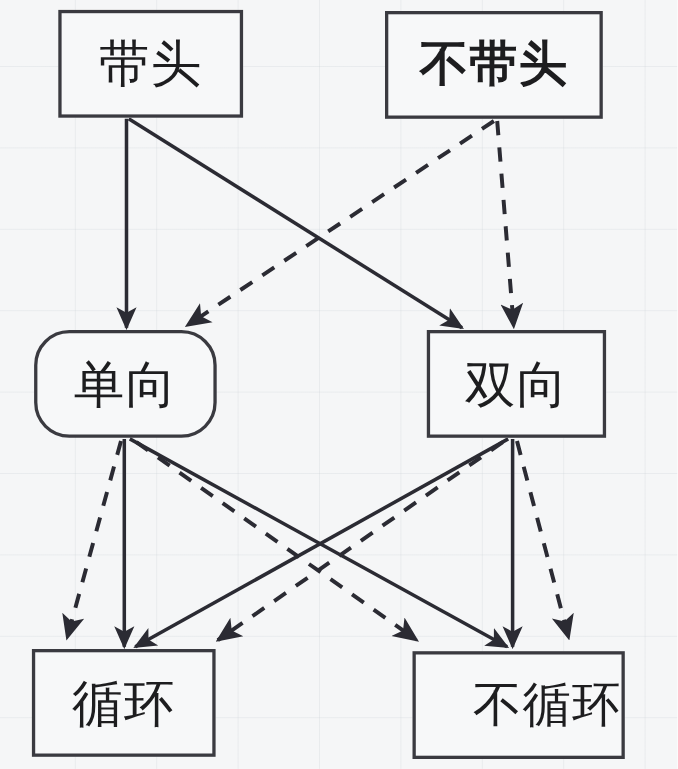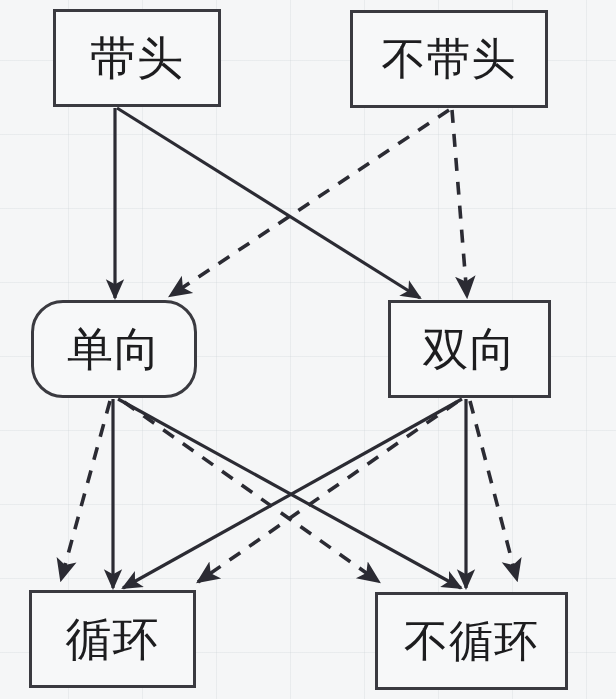--- a/index.html
+++ b/index.html
@@ -74,32 +74,32 @@
         <line x1="470" y1="401" x2="517" y2="580" stroke="#2b2b33" stroke-width="3.6" stroke-dasharray="13 11" marker-end="url(#arrow)"></line>
         <line x1="462" y1="399" x2="123" y2="588" stroke="#2b2b33" stroke-width="3.2" marker-end="url(#arrow)"></line>
         <line x1="457" y1="402" x2="198" y2="582" stroke="#2b2b33" stroke-width="3.6" stroke-dasharray="13 11" marker-end="url(#arrow)"></line>
       </g>
   </svg>
 
   <div class="node narrow" style="left: 31px; top: 9px; width: 168px; height: 98px; background: rgb(247, 248, 249); border-color: rgb(58, 58, 64); margin-left: 22px;">
       <span>带头</span>
     </div>
 
-  <div class="node wide" style="left: 350px; top: 10px; width: 198px; height: 98px; background: rgb(247, 248, 249); border-color: rgb(58, 58, 64);">
+  <div class="node wide" style="left: 350px; top: 10px; width: 198px; height: 98px; background: rgb(247, 248, 249); border-color: rgb(58, 58, 64); font-weight: bold;">
       <span>不带头</span>
     </div>
 
   <div class="node narrow" style="left: 31px; top: 300px; width: 166px; height: 98px; background: rgb(247, 248, 249); border-color: rgb(58, 58, 64); border-radius: 32px;">
       <span>单向</span>
     </div>
 
   <div class="node narrow" style="left: 29px; top: 590px; width: 167px; height: 98px; background: rgb(247, 248, 249); border-color: rgb(58, 58, 64);">
       <span>循环</span>
     </div>
 
   <div class="node narrow" style="left: 388px; top: 300px; width: 163px; height: 98px; background: rgb(247, 248, 249); border-color: rgb(58, 58, 64);">
       <span>双向</span>
     </div>
 
-  <div class="node wide" style="left: 375px; top: 592px; width: 193px; height: 98px; background: rgb(247, 248, 249); border-color: rgb(58, 58, 64);">
+  <div class="node wide" style="left: 375px; top: 592px; width: 193px; height: 98px; background: rgb(247, 248, 249); border-color: rgb(58, 58, 64); justify-content: flex-end;">
       <span>不循环</span>
     </div>
 </div>
 
 </body></html>

